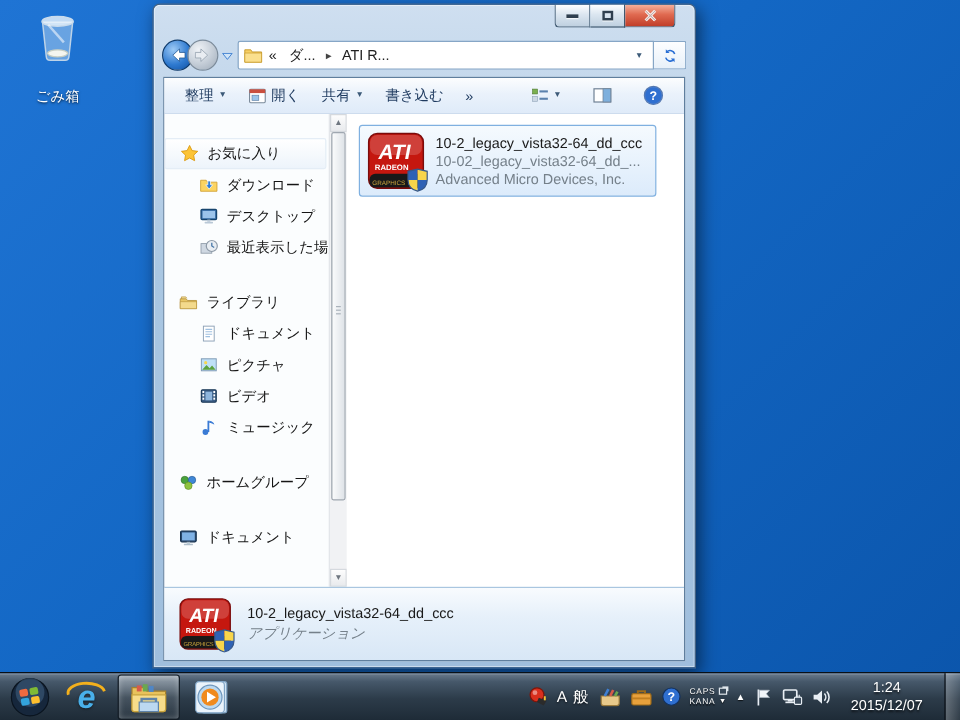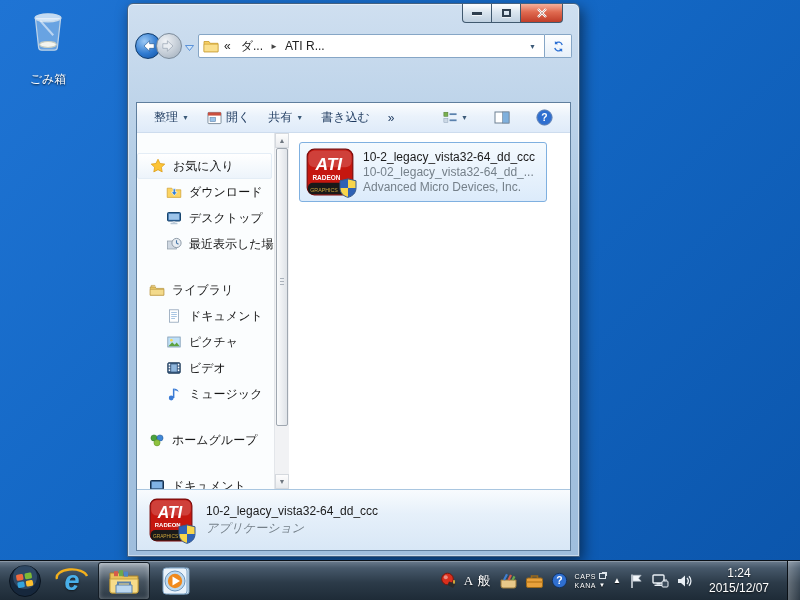--- a/index.html
+++ b/index.html
@@ -39,21 +39,21 @@
     display:flex; align-items:center; padding:0 4px; font-size:12px; color:#222; white-space:nowrap; overflow:hidden; }
   .crumb, .crumb-overflow { padding:0 5px; }
   .crumb-sep { font-size:8px; color:#444; padding:0 2px; }
   .addr-dd { margin-left:auto; font-size:7px; color:#3c5a78; padding:0 4px; }
   .refresh { width:27px; height:24px; border:1px solid #86a6c6; border-left:none; border-radius:0 2px 2px 0;
     background:linear-gradient(#fdfeff,#e7f0f9); display:flex; align-items:center; justify-content:center; }
   .searchbox { width:137px; height:24px; margin-left:6px; background:#fff; border:1px solid #86a6c6; border-radius:2px;
     display:flex; align-items:center; padding:0 5px; }
   .searchtext { flex:1; font-size:12px; font-style:italic; color:#7c8b9b; white-space:nowrap; overflow:hidden; }
 
-  .inner { position:absolute; left:8px; right:8px; top:60px; bottom:5px; background:#fff; border:1px solid #5f7e9d;margin-top:38px; }
+  .inner { position:absolute; left:8px; right:8px; top:60px; bottom:5px; background:#fff; border:1px solid #5f7e9d; }
 
   .toolbar { height:30px; display:flex; align-items:center; padding:0 8px; font-size:12px; color:#1e3a5f;
     background:linear-gradient(#fcfdfe,#eaf2fb 45%,#dfebf9); border-bottom:1px solid #cddcee; }
   .tbn { display:flex; align-items:center; gap:4px; padding:4px 9px; border-radius:3px; }
   .tbn .dd { font-size:7px; color:#3c5a78; }
   .tb-right { margin-left:auto; display:flex; align-items:center; gap:8px; }
 
   .content { position:absolute; left:0; right:0; top:30px; bottom:61px; display:flex; overflow:hidden; }
 
   .sidebar { width:137px; padding-top:20px; background:#fbfdfe; overflow:hidden; font-size:12px; color:#151515; flex:0 0 auto; }
@@ -94,21 +94,21 @@
     background:linear-gradient(#6b7c8e,#46586a 18%,#2c3b49 55%,#1e2b37);
     border-top:1px solid #0a1016; box-shadow:0 1px 0 rgba(255,255,255,.22) inset; }
   .start { width:42px; height:40px; display:flex; align-items:center; justify-content:center; margin-left:4px; }
   .tb-app { width:52px; height:40px; display:flex; align-items:center; justify-content:center; position:relative; }
   .tb-app.active { height:38px; margin-top:1px; border:1px solid #141d26; border-radius:3px;
     background:linear-gradient(rgba(255,255,255,.42),rgba(255,255,255,.12) 50%,rgba(255,255,255,.05));
     box-shadow:0 0 5px rgba(255,255,255,.35) inset; }
   .ie-e { font-size:27px; font-style:italic; font-weight:bold; color:#49b0ea; text-shadow:0 1px 2px rgba(0,0,0,.5); line-height:30px; }
 
   .tray { margin-left:auto; display:flex; align-items:center; gap:7px; color:#fff; }
-  .ime-mode { font-size:13px; text-shadow:0 1px 2px rgba(0,0,0,.7); letter-spacing:1px;font-family:Liberation Serif, serif; }
+  .ime-mode { font-size:13px; text-shadow:0 1px 2px rgba(0,0,0,.7); letter-spacing:1px; }
   .ck { font-size:7px; line-height:9px; letter-spacing:.6px; text-shadow:0 1px 1px rgba(0,0,0,.7); }
   .ck-row { display:flex; align-items:center; gap:3px; }
   .ck .dd { font-size:6px; }
   .winico { width:7px; height:6px; border:1px solid #dfe6ec; box-shadow:2px -2px 0 -1px #dfe6ec; }
   .hidearrow { font-size:8px; text-shadow:0 1px 1px rgba(0,0,0,.7); }
   .clock { text-align:center; font-size:12px; line-height:15px; margin:0 6px 0 4px; text-shadow:0 1px 2px rgba(0,0,0,.7); min-width:70px; }
   .showdesk { width:13px; height:40px; border-left:1px solid #0a1016;
     background:linear-gradient(90deg,rgba(255,255,255,.28),rgba(255,255,255,.08)); }
 </style>
 </head>

